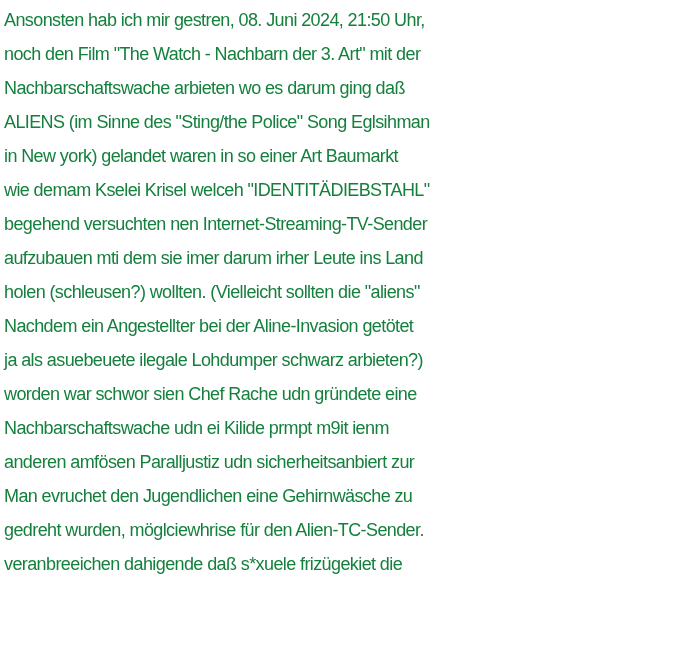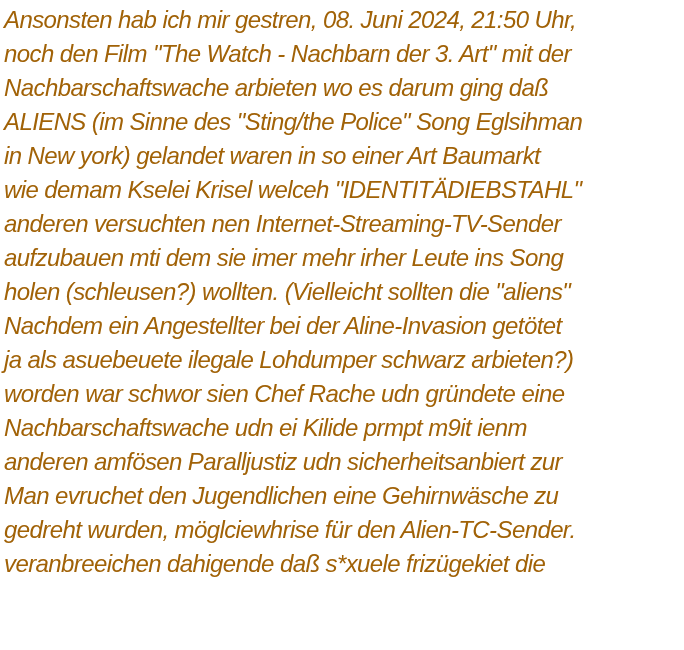--- a/index.html
+++ b/index.html
@@ -10,45 +10,44 @@
   .page {
     width: 684px;
     height: 650px;
     box-sizing: border-box;
     background: #ffffff;
     overflow: hidden;
     padding: 3px 0 0 4px;
   }
   .text-block {
     font-family: "Liberation Sans", "DejaVu Sans", sans-serif;
-    font-size: 24px;
+    font-size: 18px;
     line-height: 34px;
-    color: #a16207;
+    color: #15803d;
     letter-spacing: -0.6px;
-    font-style: italic;
     -webkit-font-smoothing: none;
   }
   .text-line {
     white-space: nowrap;
     height: 34px;
   }
 </style>
 </head>
 <body>
 
 <div class="page">
   <div class="text-block">
       <div class="text-line">Ansonsten hab ich mir gestren, 08. Juni 2024, 21:50 Uhr,</div>
       <div class="text-line">noch den Film "The Watch - Nachbarn der 3. Art" mit der</div>
       <div class="text-line">Nachbarschaftswache arbieten wo es darum ging daß</div>
       <div class="text-line">ALIENS (im Sinne des "Sting/the Police" Song Eglsihman</div>
       <div class="text-line">in New york) gelandet waren in so einer Art Baumarkt</div>
       <div class="text-line">wie demam Kselei Krisel welceh "IDENTITÄDIEBSTAHL"</div>
-      <div class="text-line">anderen versuchten nen Internet-Streaming-TV-Sender</div>
-      <div class="text-line">aufzubauen mti dem sie imer mehr irher Leute ins Song</div>
+      <div class="text-line">begehend versuchten nen Internet-Streaming-TV-Sender</div>
+      <div class="text-line">aufzubauen mti dem sie imer darum irher Leute ins Land</div>
       <div class="text-line">holen (schleusen?) wollten. (Vielleicht sollten die "aliens"</div>
       <div class="text-line">Nachdem ein Angestellter bei der Aline-Invasion getötet</div>
       <div class="text-line">ja als asuebeuete ilegale Lohdumper schwarz arbieten?)</div>
       <div class="text-line">worden war schwor sien Chef Rache udn gründete eine</div>
       <div class="text-line">Nachbarschaftswache udn ei Kilide prmpt m9it ienm</div>
       <div class="text-line">anderen amfösen Paralljustiz udn sicherheitsanbiert zur</div>
       <div class="text-line">Man evruchet den Jugendlichen eine Gehirnwäsche zu</div>
       <div class="text-line">gedreht wurden, möglciewhrise für den Alien-TC-Sender.</div>
       <div class="text-line">veranbreeichen dahigende daß s*xuele frizügekiet die</div>
     </div>

